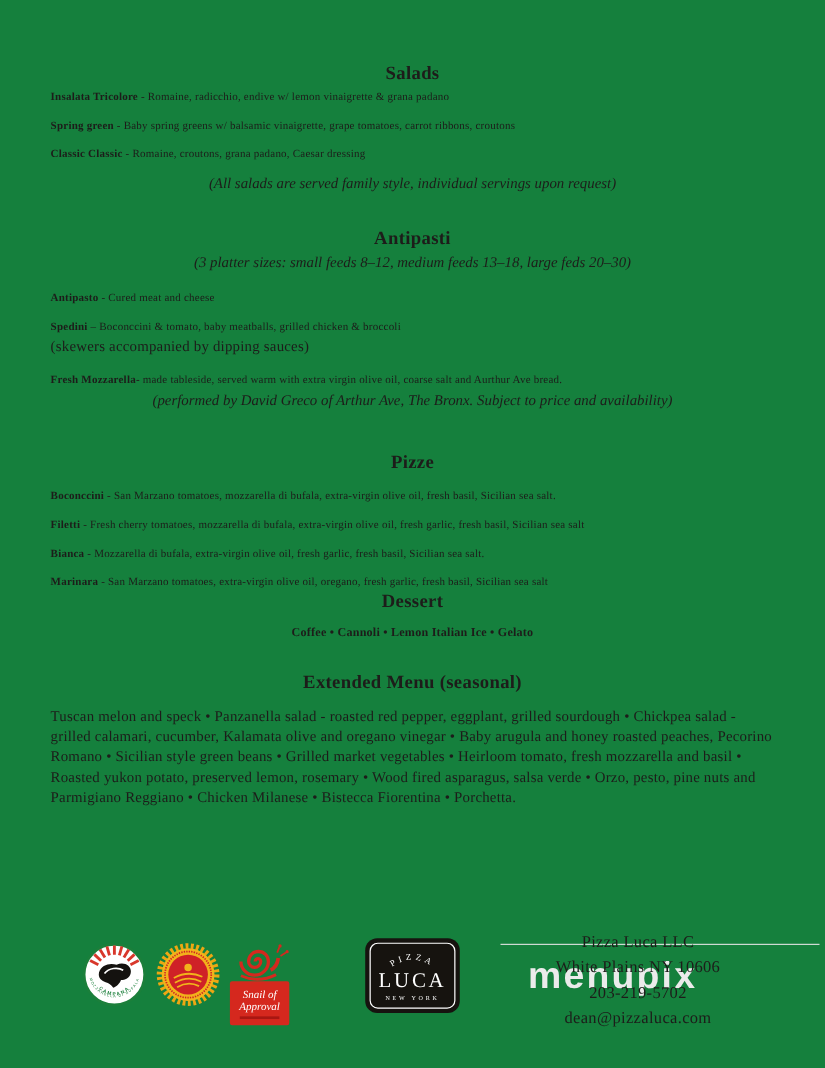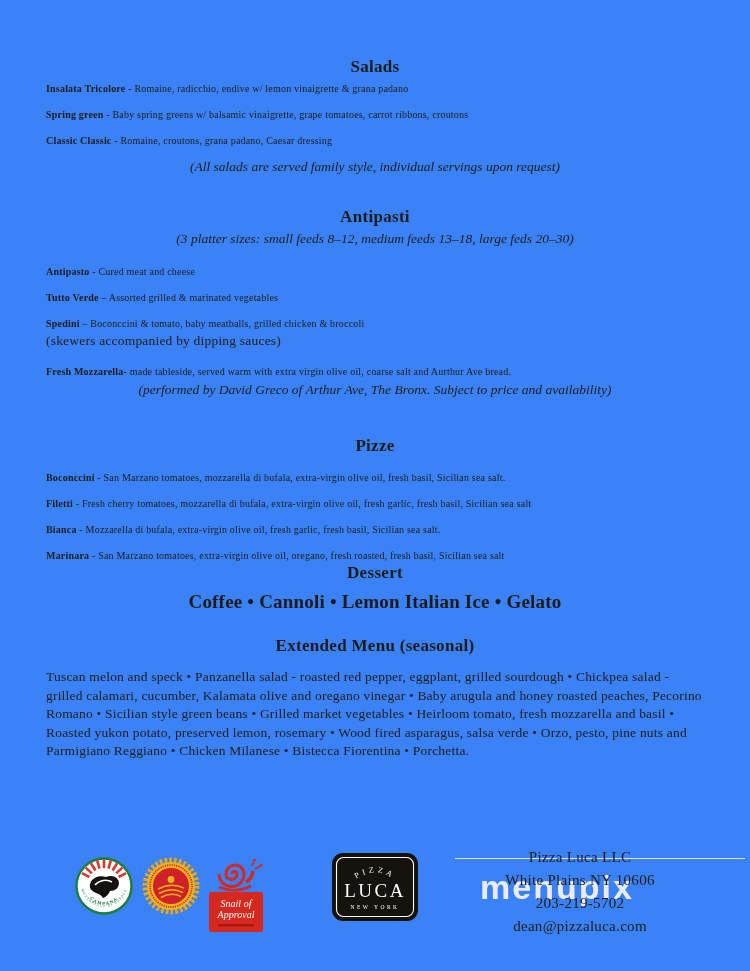--- a/index.html
+++ b/index.html
@@ -3,21 +3,21 @@
 <meta charset="utf-8">
 <style>
   * { margin:0; padding:0; box-sizing:border-box; }
   html,body { width:750px; height:971px; }
   body {
     background:#ffffff;
     font-family:"Liberation Serif", serif;
     color:#1d1c1a;
     overflow:hidden;
   }
-  .page { position:relative; width:750px; height:971px; background:#3b82f6; }
+  .page { position:relative; width:750px; height:971px; background:#15803d; }
   .content { padding:57px 46px 0 46px; }
 
   .h {
     text-align:center; font-weight:700; font-size:17px; line-height:19px;
     letter-spacing:.3px;
   }
   .item {
     font-size:10px; line-height:15px; margin-top:11px; white-space:nowrap;
     letter-spacing:.2px;
   }
@@ -33,21 +33,21 @@
     margin-top:5px;
   }
   #h-antipasti { margin-top:33px; }
   #item-antipasto { margin-top:18px; }
   #item-mozzarella { margin-top:16px; }
   .note-moz { margin-top:3px; }
   #h-pizze { margin-top:39px; }
   #item-margherita { margin-top:15px; }
   #h-dessert { }
   .dessert-line {
-    text-align:center; font-weight:700; font-size:19px; line-height:15px;
+    text-align:center; font-weight:700; font-size:11px; line-height:15px;
     margin-top:12px; letter-spacing:.2px;
   }
   #h-extended { margin-top:27px; }
   .extended-body {
     margin-top:13px; font-size:13.5px; line-height:18.6px; letter-spacing:.2px;
     text-align:left;
   }
 
   
   .footer { position:absolute; left:0; top:846px; width:750px; height:125px; }
@@ -73,31 +73,30 @@
 
     <h2 class="h" id="h-salads">Salads</h2>
     <p class="item first"><span class="b">Insalata Tricolore</span><span> - </span><span>Romaine, radicchio, endive w/ lemon vinaigrette &amp; grana padano</span></p>
     <p class="item"><span class="b">Spring green</span><span> -  </span><span>Baby spring greens w/ balsamic vinaigrette, grape tomatoes, carrot ribbons, croutons</span></p>
     <p class="item"><span class="b">Classic Classic</span><span> - </span><span>Romaine, croutons, grana padano, Caesar dressing</span></p>
     <p class="note">(All salads are served family style, individual servings upon request)</p>
 
     <h2 class="h" id="h-antipasti">Antipasti</h2>
     <p class="subtitle">(3 platter sizes: small feeds 8–12, medium feeds 13–18, large feds 20–30)</p>
     <p class="item" id="item-antipasto"><span class="b">Antipasto</span><span> -  </span><span>Cured meat and cheese</span></p>
-    <p class="item"><span class="b">Tutto Verde</span><span> – </span><span>Assorted grilled &amp; marinated vegetables</span></p>
     <p class="item"><span class="b">Spedini</span><span> – </span><span>Boconccini &amp; tomato, baby meatballs, grilled chicken &amp; broccoli</span></p>
     <p class="cont-line">(skewers accompanied by dipping sauces)</p>
     <p class="item" id="item-mozzarella"><span class="b">Fresh Mozzarella-</span><span> </span><span>made tableside, served warm with extra virgin olive oil, coarse salt and Aurthur Ave bread.</span></p>
     <p class="note note-moz">(performed by David Greco of Arthur Ave, The Bronx. Subject to price and availability)</p>
 
     <h2 class="h" id="h-pizze">Pizze</h2>
     <p class="item" id="item-margherita"><span class="b">Boconccini</span><span> - </span><span>San Marzano tomatoes, mozzarella di bufala, extra-virgin olive oil, fresh basil, Sicilian sea salt.</span></p>
     <p class="item"><span class="b">Filetti</span><span> - </span><span>Fresh cherry tomatoes, mozzarella di bufala, extra-virgin olive oil, fresh garlic, fresh basil, Sicilian sea salt</span></p>
     <p class="item"><span class="b">Bianca</span><span> - </span><span>Mozzarella di bufala, extra-virgin olive oil, fresh garlic, fresh basil, Sicilian sea salt.</span></p>
-    <p class="item"><span class="b">Marinara</span><span> - </span><span>San Marzano tomatoes,  extra-virgin olive oil, oregano, fresh roasted, fresh basil, Sicilian sea salt</span></p>
+    <p class="item"><span class="b">Marinara</span><span> - </span><span>San Marzano tomatoes,  extra-virgin olive oil, oregano, fresh garlic, fresh basil, Sicilian sea salt</span></p>
 
     <h2 class="h" id="h-dessert">Dessert</h2>
     <p class="dessert-line">Coffee • Cannoli • Lemon Italian Ice • Gelato</p>
 
     <h2 class="h" id="h-extended">Extended Menu (seasonal)</h2>
     <p class="extended-body">Tuscan melon and speck • Panzanella salad - roasted red pepper, eggplant, grilled sourdough • Chickpea salad - grilled calamari, cucumber, Kalamata olive and oregano vinegar • Baby arugula and honey roasted peaches, Pecorino Romano • Sicilian style green beans • Grilled market vegetables • Heirloom tomato, fresh mozzarella and basil • Roasted yukon potato, preserved lemon, rosemary • Wood fired asparagus, salsa verde • Orzo, pesto, pine nuts and Parmigiano Reggiano • Chicken Milanese • Bistecca Fiorentina • Porchetta.</p>
   </div>
 
   <div class="footer">
 

